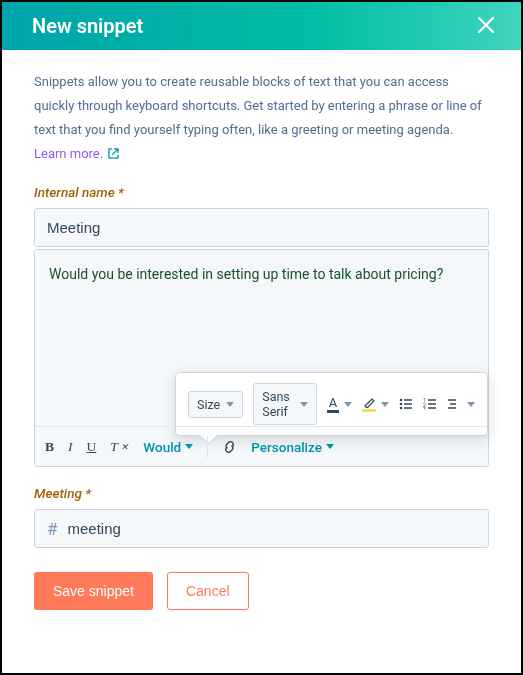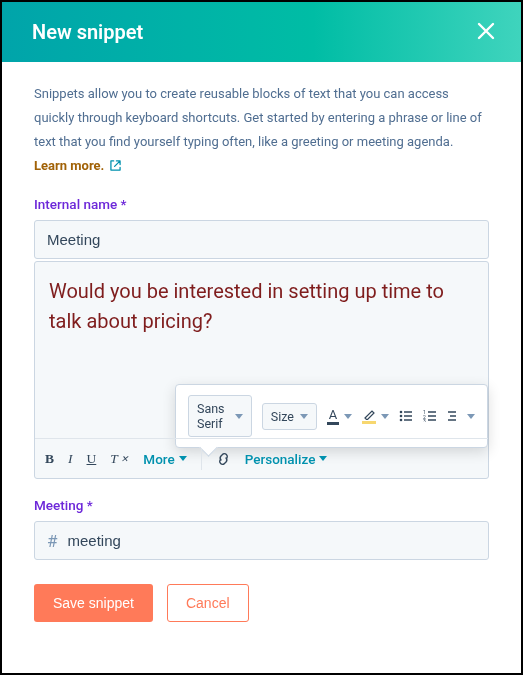--- a/index.html
+++ b/index.html
@@ -1,40 +1,40 @@
 <!DOCTYPE html>
 <html><head>
 <meta charset="utf-8">
 <style>
   * { box-sizing: border-box; margin: 0; padding: 0; }
   html, body { width: 523px; height: 675px; font-family: -apple-system, BlinkMacSystemFont, "Segoe UI", Roboto, Helvetica, Arial, sans-serif; }
   .frame { width: 523px; height: 675px; border: 2px solid #000; background: #fff; position: relative; overflow: hidden; }
   .header {
-    height: 60px;
+    height: 48px;
     background: linear-gradient(90deg, #00a4aa 0%, #00bda5 60%, #3fd4bd 100%);
     display: flex; align-items: center; justify-content: space-between;
     padding: 0 22px 0 30px;
   }
   .header-title { color: #fff; font-size: 20px; font-weight: 600; }
   .close-icon { color: #fff; font-size: 24px; line-height: 1; cursor: pointer; padding: 4px; }
   .body { padding: 20px 32px 26px 32px; }
   .intro { color: #506e91; font-size: 13px; line-height: 1.85; }
-  .learn-link { color: #a16207; font-weight: 700; cursor: pointer; }
+  .learn-link { color: #8b5cf6; font-weight: 400; cursor: pointer; }
   .learn-link svg { vertical-align: -1px; margin-left: 2px; }
-  .field-label { color: #6d28d9; font-size: 13.5px; font-weight: 500; margin-top: 18px; margin-bottom: 8px; display: block; }
+  .field-label { color: #a16207; font-size: 13.5px; font-weight: 500; margin-top: 18px; margin-bottom: 8px; display: block; font-style: italic; }
   .text-input {
     width: 100%; border: 1px solid #cbd6e2; border-radius: 3px;
     background: #f5f8fa; padding: 10px 12px; font-size: 15px; color: #33475b;
   }
   .editor-wrap {
     border: 1px solid #cbd6e2; border-radius: 3px; background: #f5f8fa;
     position: relative; height: 218px; margin-top: 2px;
   }
   .editor-content {
-    padding: 14px 14px; font-size: 20px; color: #7f1d1d; line-height: 1.5;
+    padding: 14px 14px; font-size: 14px; color: #14532d; line-height: 1.5;
     height: 170px; overflow: auto;
   }
   .editor-toolbar {
     position: absolute; left: 0; right: 0; bottom: 0; height: 40px;
     border-top: 1px solid #dfe5eb;
     display: flex; align-items: center; padding: 0 10px; gap: 14px;
     font-size: 13.5px; color: #33475b;
   }
   .tb-btn { display: inline-flex; align-items: center; gap: 4px; cursor: pointer; color: #33475b; }
   .tb-more { color: #0091ae; font-weight: 500; }
@@ -114,25 +114,25 @@
 
     <label class="field-label">Internal name *</label>
     <input class="text-input" type="text" value="Meeting" style="">
 
 
     <div class="editor-wrap">
       <div class="editor-content" contenteditable="true" style="">Would you be interested in setting up time to talk about pricing?</div>
 
       <div class="popover">
         <span class="dd">
+          <span>Size</span>
+          <span class="caret"></span>
+        </span>
+        <span class="dd">
           <span>Sans Serif</span>
-          <span class="caret"></span>
-        </span>
-        <span class="dd">
-          <span>Size</span>
           <span class="caret"></span>
         </span>
         <span class="ico-btn">
           <span class="A-underline">
               <span>A</span>
               <span class="bar"></span>
             </span>
           <span class="caret"></span>
         </span>
         <span class="ico-btn">
@@ -170,21 +170,21 @@
 
       <div class="editor-toolbar">
         <span class="tb-btn bold">B</span>
         <span class="tb-btn ital">I</span>
         <span class="tb-btn und">U</span>
         <span class="tb-btn clearfmt">
           <span>T</span>
             <sub>✕</sub>
         </span>
         <span class="tb-btn tb-more">
-          <span>More</span>
+          <span>Would</span>
           <span class="caret caret-teal"></span>
         </span>
         <span class="tb-sep"></span>
         <span class="tb-btn link-ico">
           <svg width="15" height="14" viewBox="0 0 15 14">
               <path d="M5 8a3 3 0 0 1 0-4l2-2a3 3 0 0 1 4 4M10 6a3 3 0 0 1 0 4l-2 2a3 3 0 0 1-4-4" fill="none" stroke="#33475b" stroke-width="1.4" stroke-linecap="round"></path>
             </svg>
         </span>
         <span class="tb-btn tb-more">
           <span>Personalize</span>

